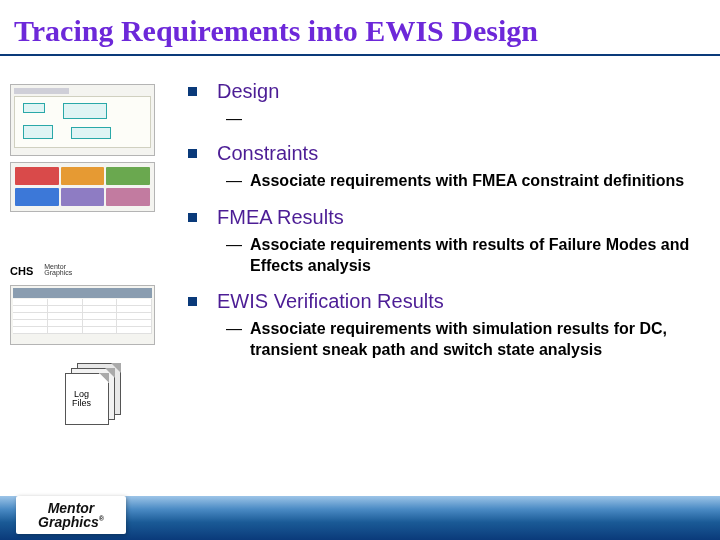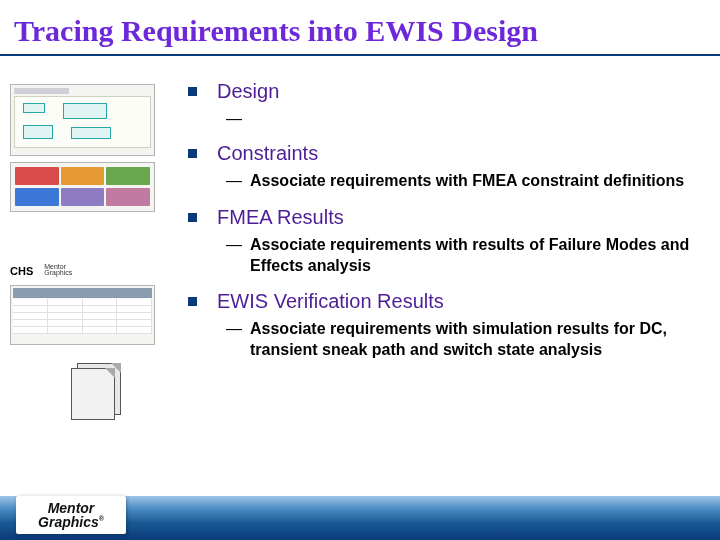--- a/index.html
+++ b/index.html
@@ -270,20 +270,26 @@
         </div>
     </div>
 
     <div class="logfiles-wrap">
       <div class="logpage" style="left:12px;top:0;background:#e8e8e8;">
           <div class="fold"></div>
         </div>
       <div class="logpage" style="left:6px;top:5px;background:#f2f2f2;">
           <div class="fold"></div>
         </div>
+      <div class="logpage" style="left:0;top:10px;">
+        <div class="fold"></div>
+          <div class="fold2"></div>
+        <div class="log-label" style="white-space:pre-line">Log
+Files</div>
+      </div>
     </div>
 
   </div>
 
   <div class="right-col">
 
     <div class="bullet-item">
       <div class="bullet-square"></div>
       <div class="bullet-text">Design</div>
     </div>

